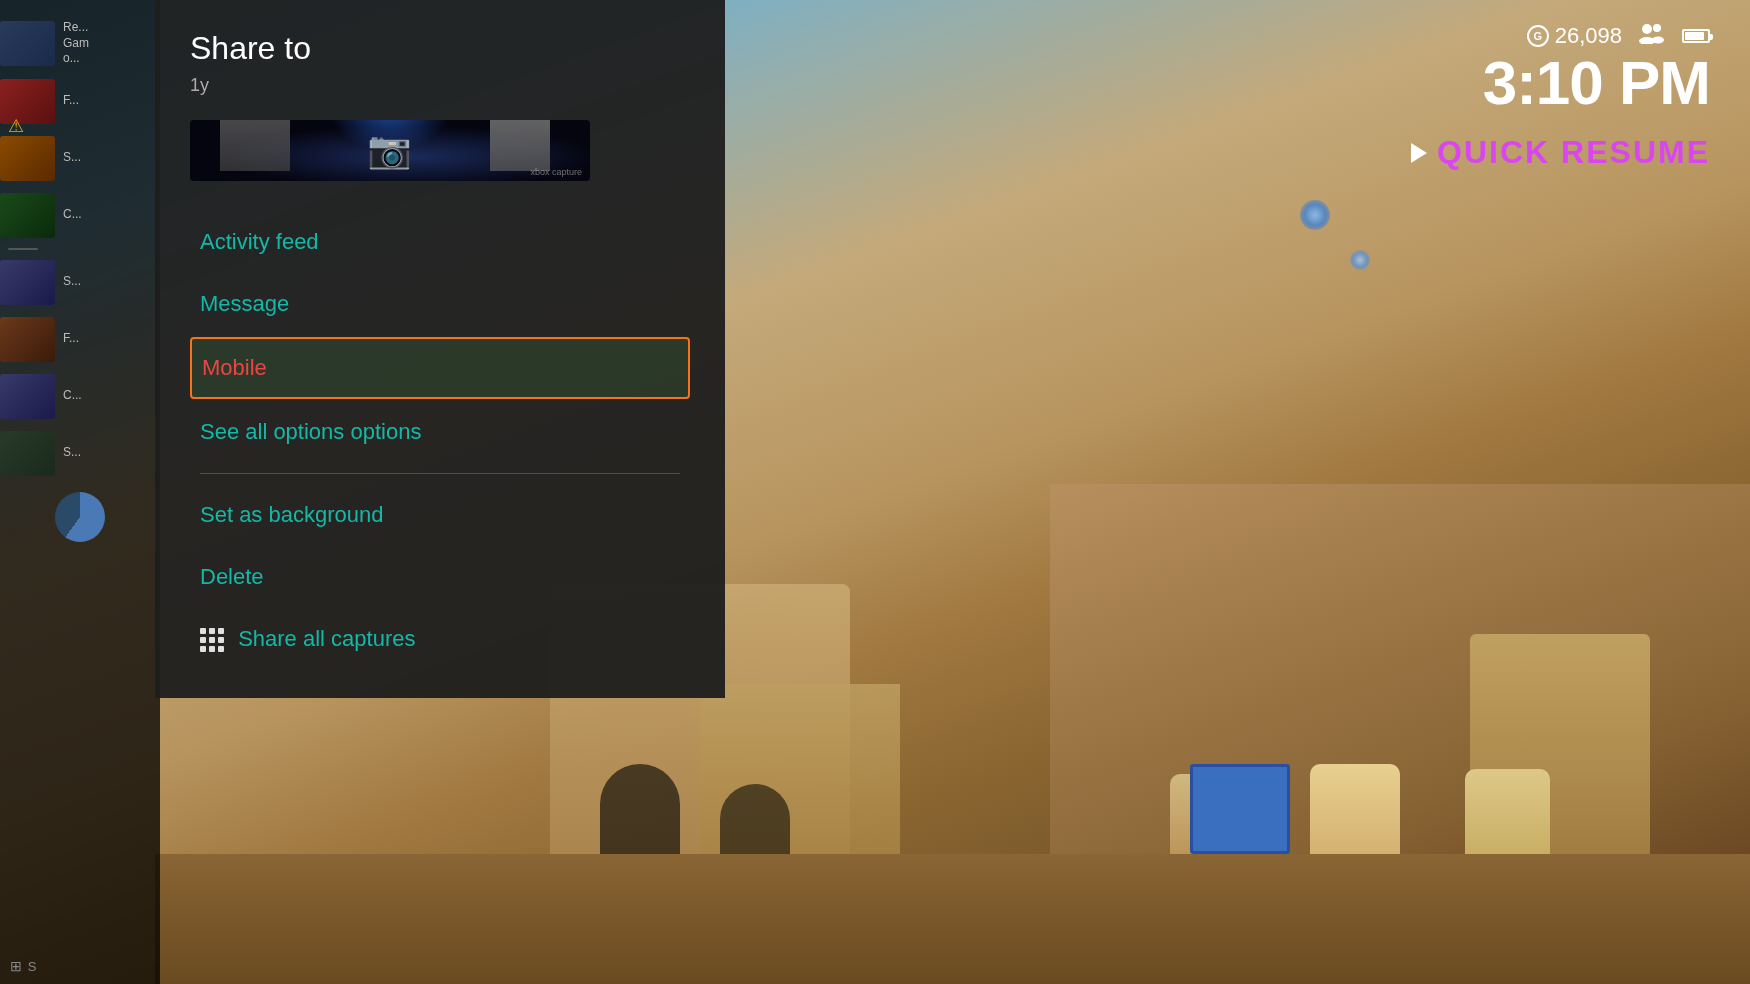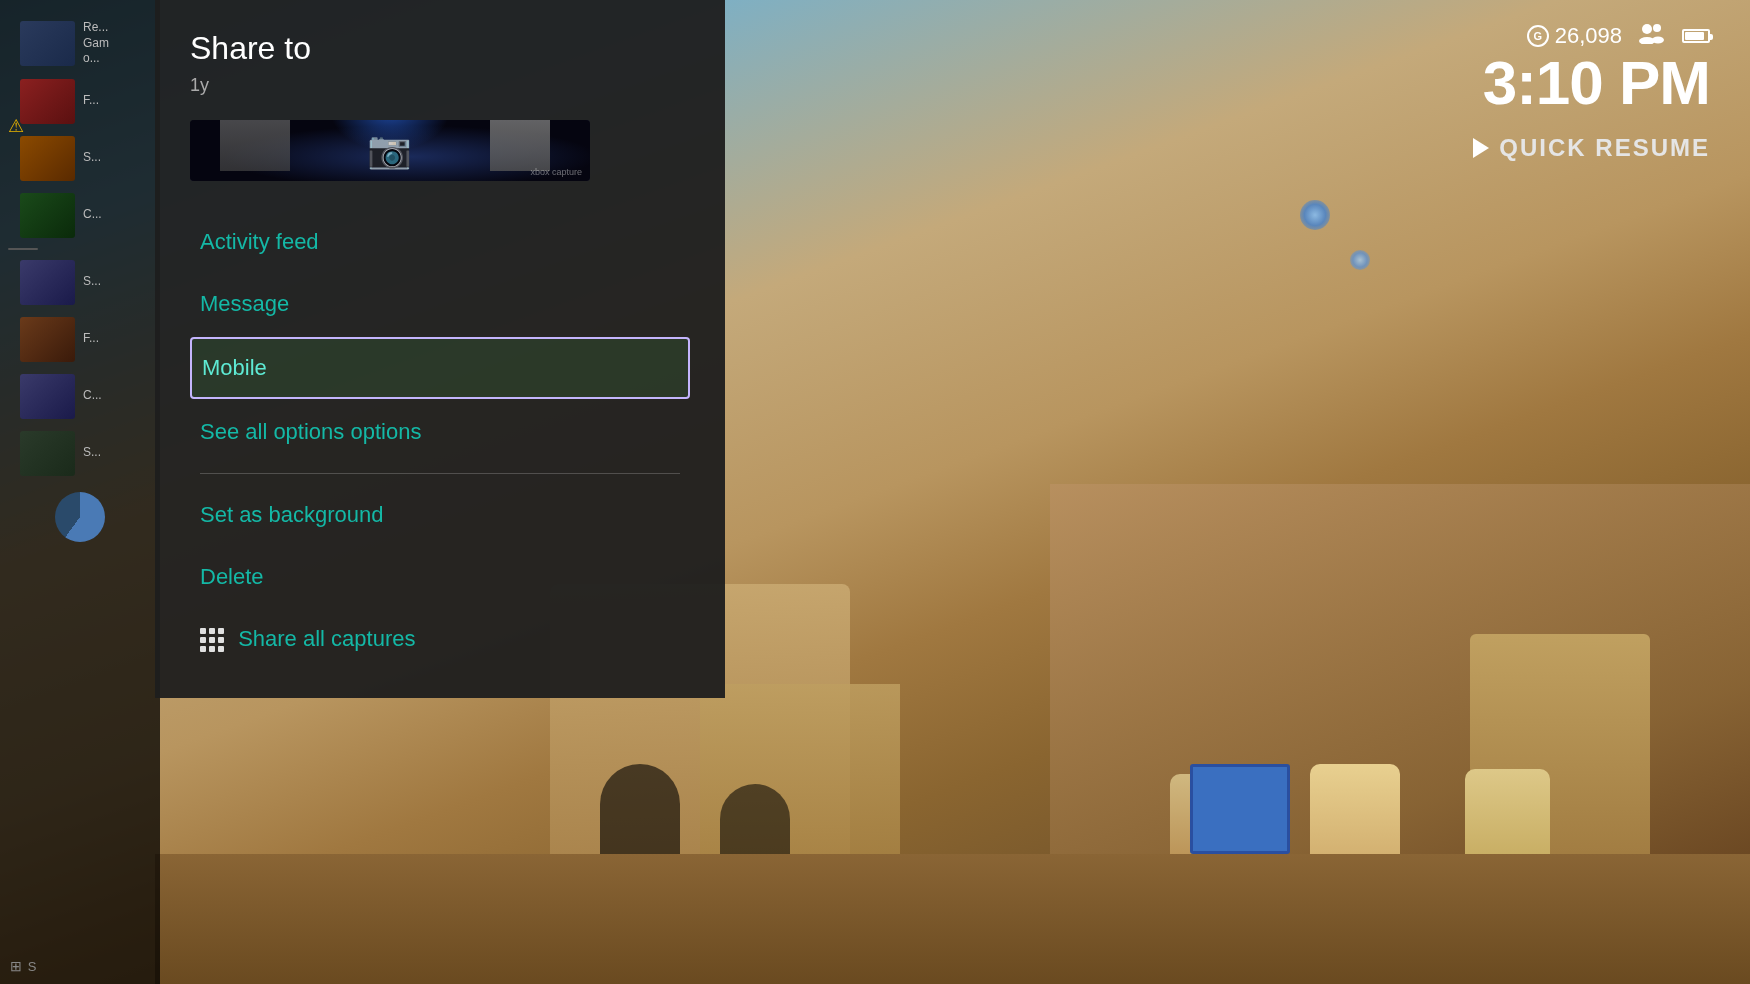--- a/index.html
+++ b/index.html
@@ -42,21 +42,21 @@
       background: rgba(0,0,0,0.75);
       z-index: 10;
       display: flex;
       flex-direction: column;
       padding: 10px 0;
     }
 
     .sidebar-item {
       display: flex;
       align-items: center;
-      padding: 6px 20px;
+      padding: 6px 0;
       gap: 8px;
       color: #ccc;
       font-size: 13px;
       cursor: pointer;
       min-height: 55px;
     }
 
     .sidebar-thumbnail {
       width: 55px;
       height: 45px;
@@ -163,23 +163,23 @@
     .menu-item {
       padding: 16px 10px;
       font-size: 22px;
       color: #14b8a6;
       cursor: pointer;
       border-radius: 4px;
       transition: background 0.1s;
     }
 
     .menu-item.selected {
-      border: 2px solid #c4b5fd;
+      border: 2px solid #f97316;
       background: rgba(76, 175, 80, 0.15);
-      color: #5eead4;
+      color: #ef4444;
     }
 
     .menu-divider {
       border: none;
       border-top: 1px solid rgba(255,255,255,0.2);
       margin: 8px 10px;
     }
 
     .show-all-icon {
       display: inline-grid;
@@ -286,24 +286,24 @@
 
     .play-triangle {
       width: 0;
       height: 0;
       border-top: 10px solid transparent;
       border-bottom: 10px solid transparent;
       border-left: 16px solid #ffffff;
     }
 
     #quick-resume-text {
-      font-size: 24px;
+      font-size: 32px;
       font-weight: 600;
       letter-spacing: 2px;
-      color: #e5e5e5;
+      color: #d946ef;
       text-transform: uppercase;
     }
 
     .sidebar-bottom {
       position: absolute;
       bottom: 10px;
       left: 10px;
       display: flex;
       align-items: center;
       gap: 6px;

